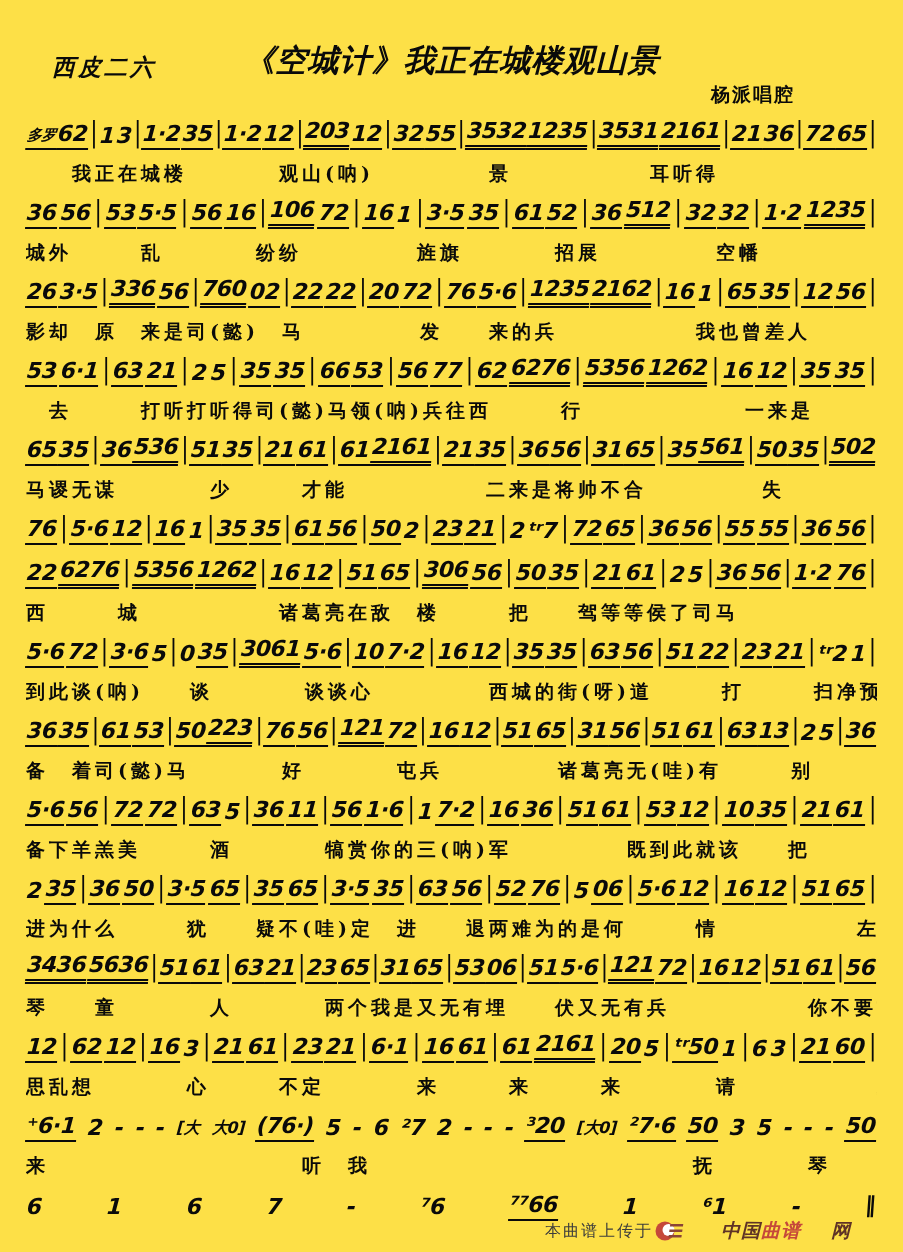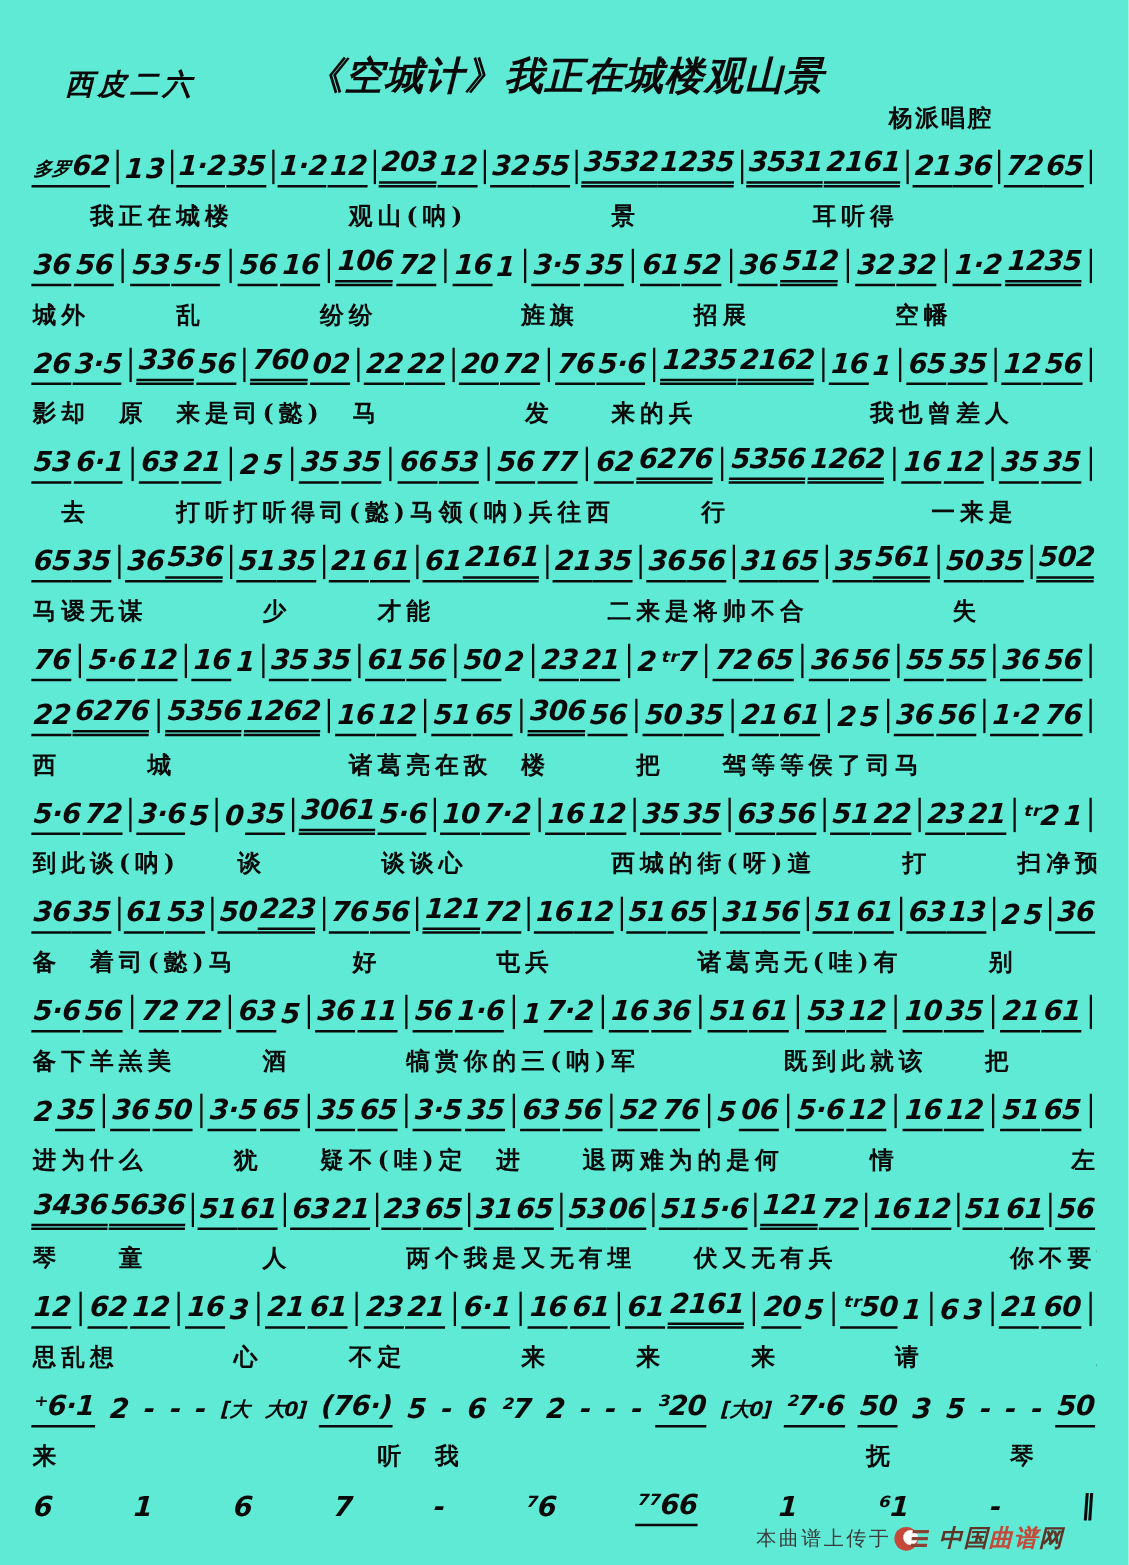--- a/index.html
+++ b/index.html
@@ -1,18 +1,18 @@
 <!DOCTYPE html>
 <html><head>
 <meta charset="utf-8">
 <style>
   html,body{margin:0;padding:0;background:#fff;}
   body{width:903px;height:1252px;position:relative;overflow:hidden;
        font-family:"DejaVu Sans",sans-serif;color:#0a0a0a;}
-  .page{position:absolute;inset:0;background:#5eead4;}
+  .page{position:absolute;inset:0;background:#fde047;}
 
   
   .head{position:relative;height:72px;padding-top:38px;}
   .mode{position:absolute;left:52px;top:52px;font-size:23px;font-weight:700;
         font-style:italic;font-family:"DejaVu Serif",serif;letter-spacing:3px;}
   .title{position:absolute;left:0;right:0;top:40px;margin:0;text-align:center;
          font-size:31px;font-weight:700;font-style:italic;
          font-family:"DejaVu Serif",serif;letter-spacing:1px;}
   .styleLbl{position:absolute;right:108px;top:82px;font-size:19px;font-weight:800;
          font-family:"DejaVu Serif",serif;letter-spacing:2px;}
@@ -36,21 +36,21 @@
           letter-spacing:4px;overflow:hidden;}
 
   
   .watermark{position:absolute;right:52px;bottom:8px;display:flex;
              align-items:center;gap:2px;}
   .uploadTxt{font-size:16px;color:#3c3c3c;letter-spacing:2px;
              font-family:"DejaVu Sans",sans-serif;}
   .logo{display:inline-block;width:34px;height:24px;}
   .siteName{font-size:19px;font-weight:900;font-style:italic;letter-spacing:1px;
             font-family:"DejaVu Serif",serif;}
-  .siteDark{color:#5f3326;}
+  .siteDark{color:#5f3326;margin-left:30px;}
   .siteRed{color:#c5483a;}
 </style>
 </head>
 <body>
 
 <div class="page">
 
   <div class="head">
     <div class="mode">西皮二六</div>
     <h1 class="title">《空城计》我正在城楼观山景</h1>

